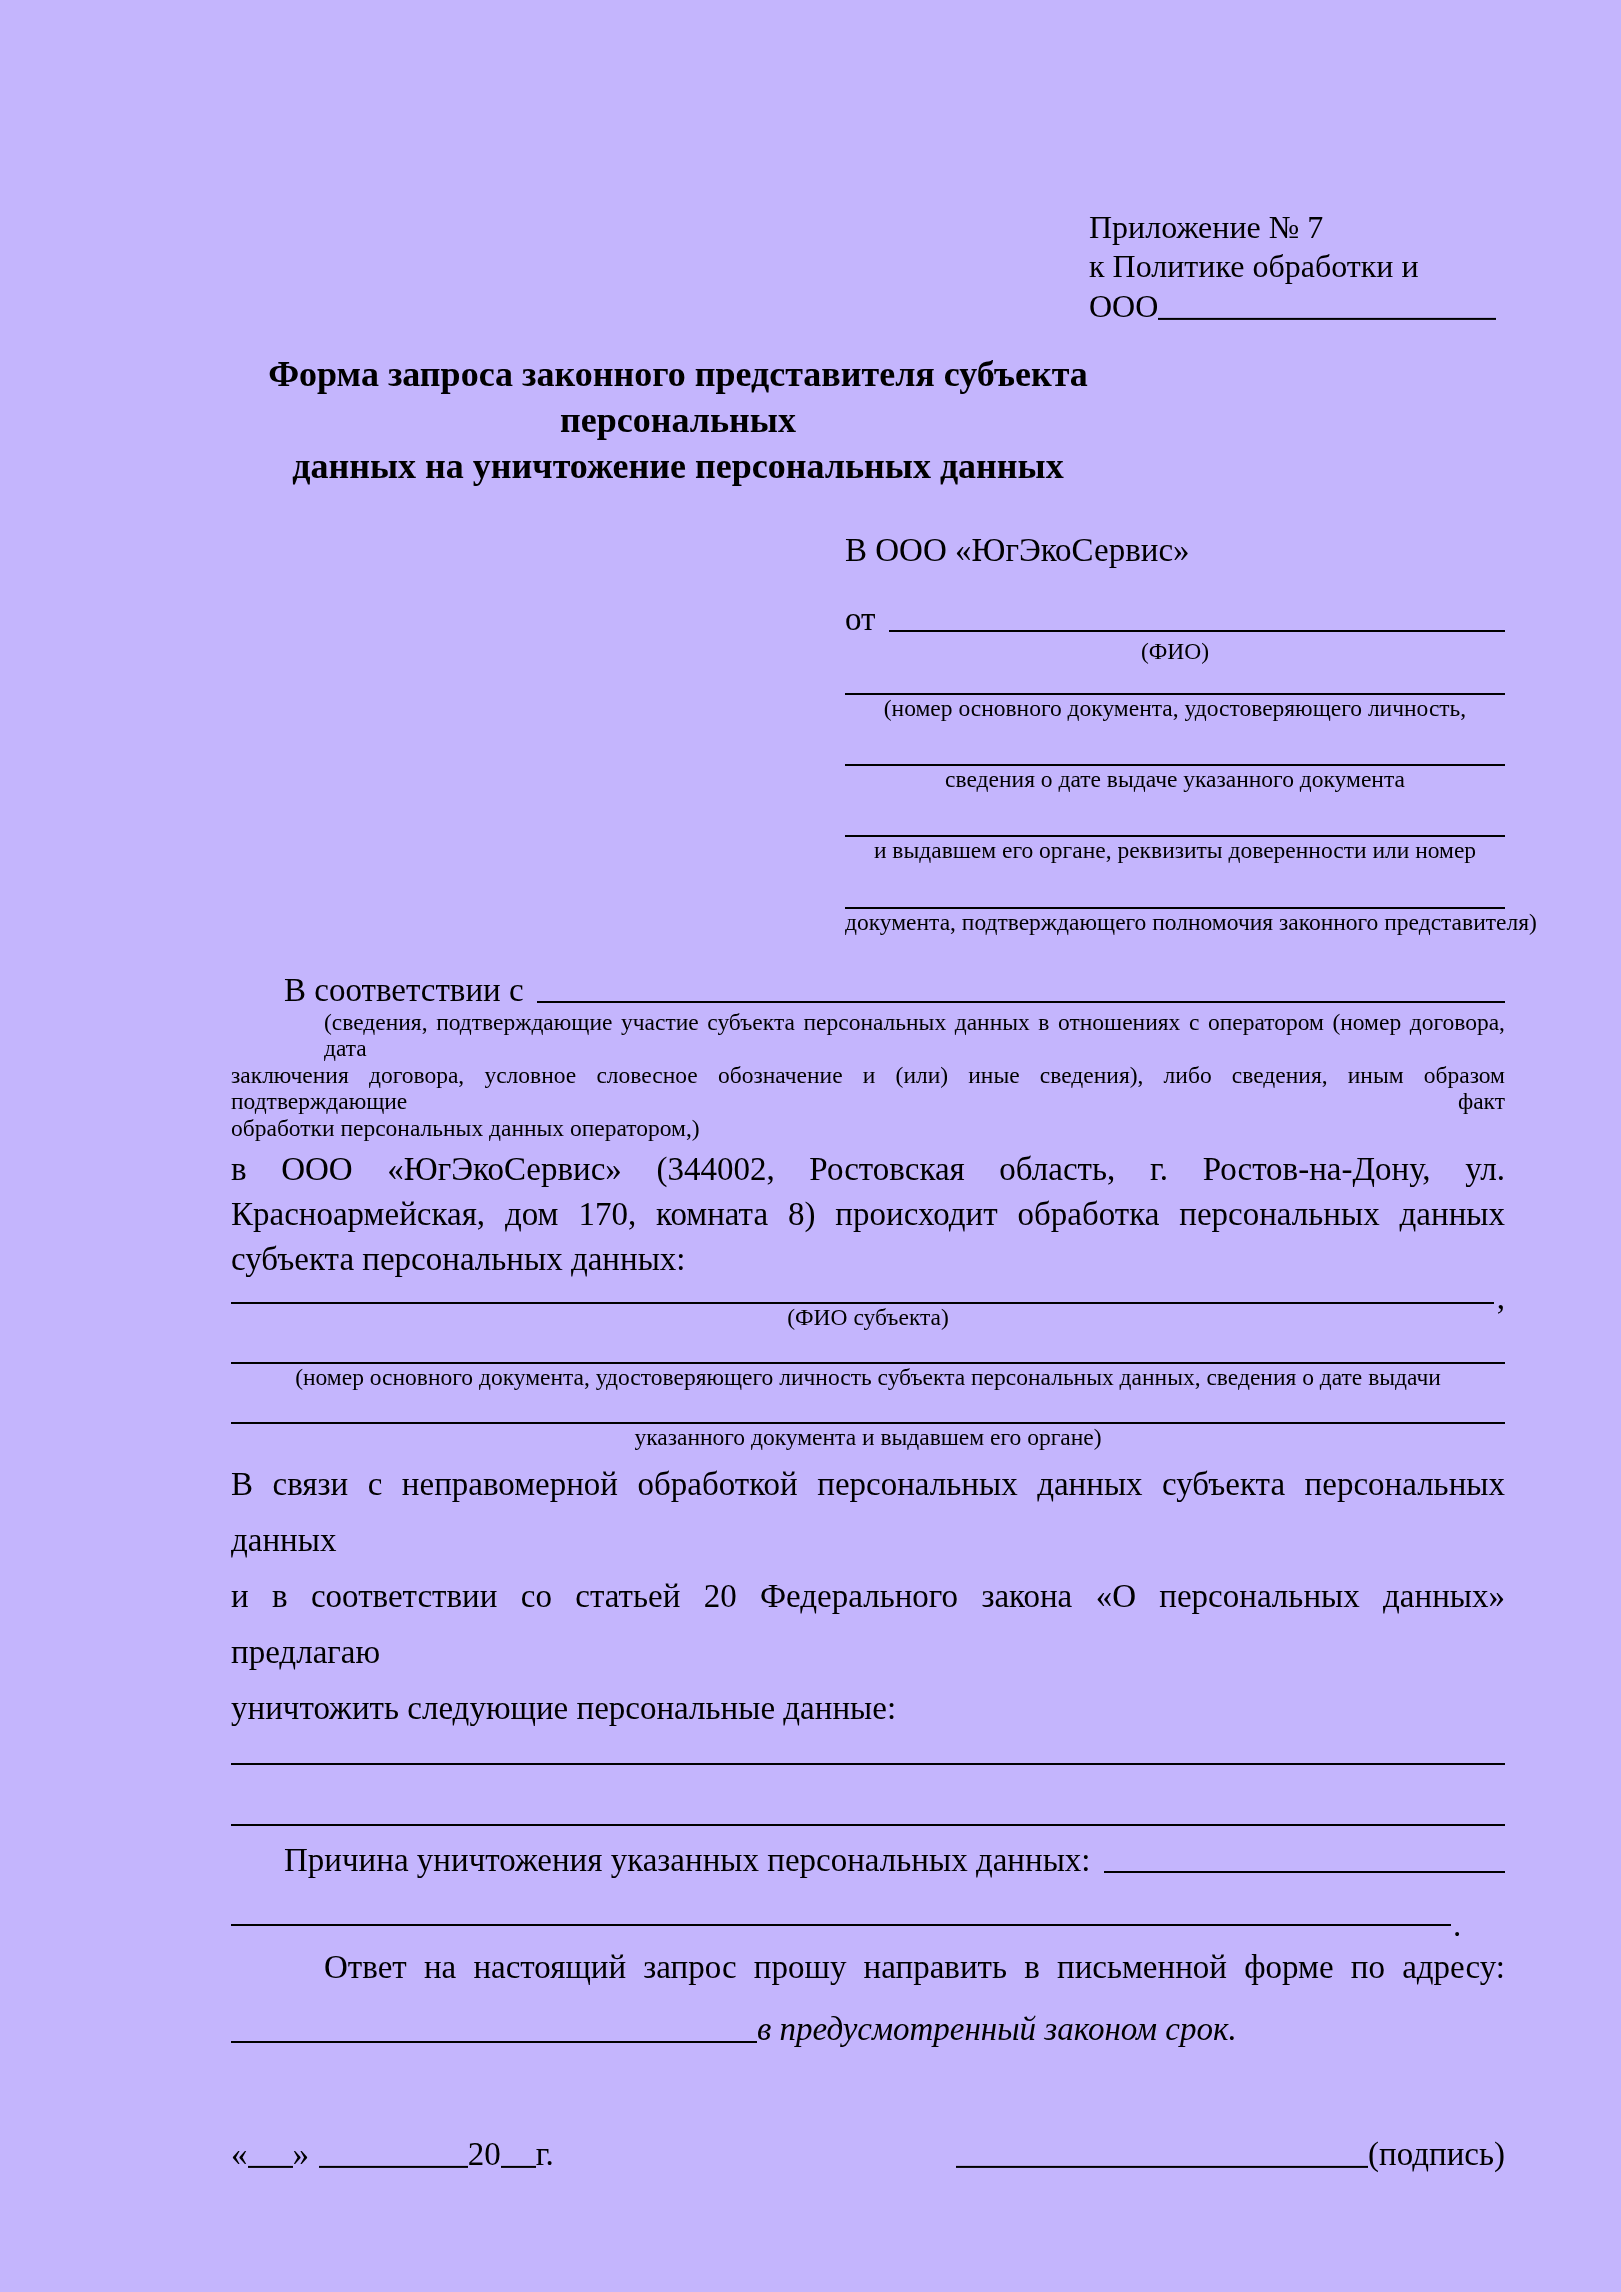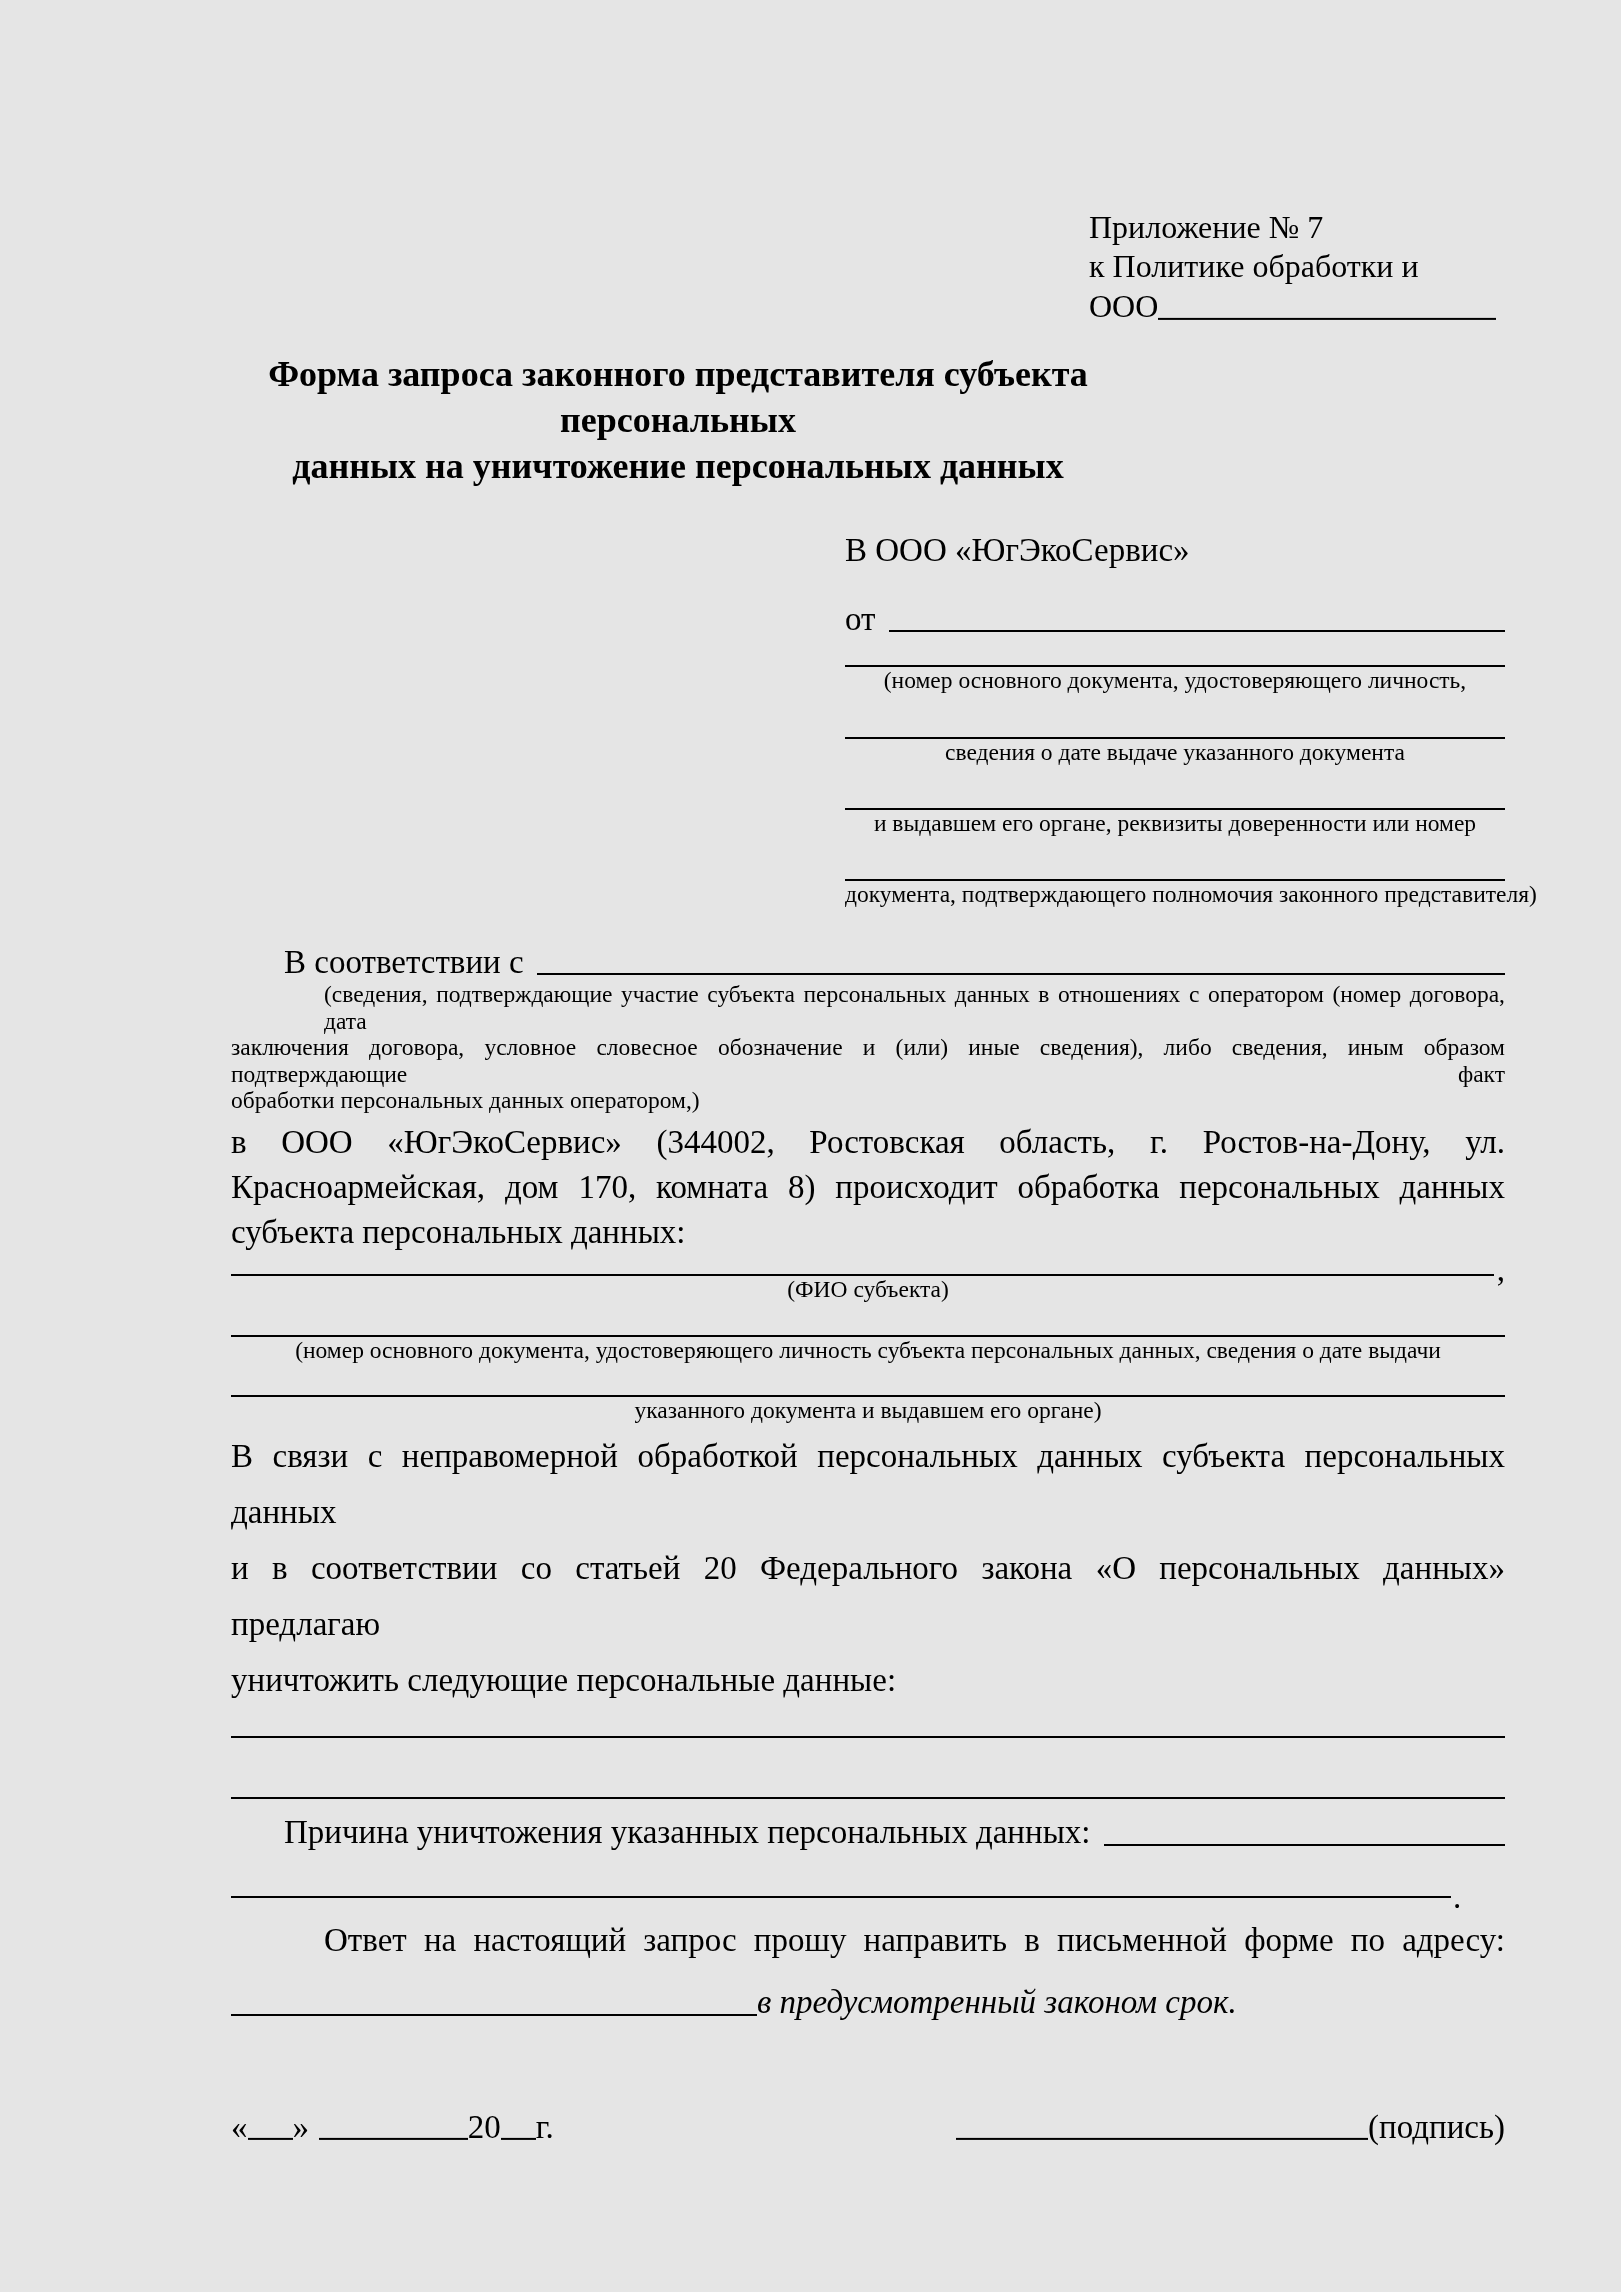--- a/index.html
+++ b/index.html
@@ -1,17 +1,17 @@
 <!DOCTYPE html>
 <html lang="ru"><head>
 <meta charset="utf-8">
 <style>
   html,body{margin:0;padding:0;background:#ffffff;}
   .page{
-    width:1621px;height:2293px;background:#e5e5e5;color:#000;
+    width:1621px;height:2293px;background:#c4b5fd;color:#000;
     font-family:"Liberation Serif","DejaVu Serif",serif;
     position:relative;overflow:hidden;
   }
   .content{padding:208px 116px 0 231px;box-sizing:border-box;width:1621px;}
 
   
   .attachment{margin-left:858px;font-size:32px;line-height:39px;}
   .attachment .row{white-space:nowrap;}
 
   
@@ -74,20 +74,21 @@
       <div>Форма запроса законного представителя субъекта персональных</div>
       <div>данных на уничтожение персональных данных</div>
     </div>
 
     <div class="addressee">
       <div class="addr-to">В ООО «ЮгЭкоСервис»</div>
       <div class="flexrow from-row">
         <span>от</span>
         <div class="line-fill gap14"></div>
       </div>
+      <div class="cap">(ФИО)</div>
 
       <div class="fline fl28"></div>
       <div class="cap">(номер основного документа, удостоверяющего личность,</div>
 
       <div class="fline fl43"></div>
       <div class="cap">сведения о дате выдаче указанного документа</div>
 
       <div class="fline fl43"></div>
       <div class="cap">и выдавшем его органе, реквизиты доверенности или номер</div>
 

